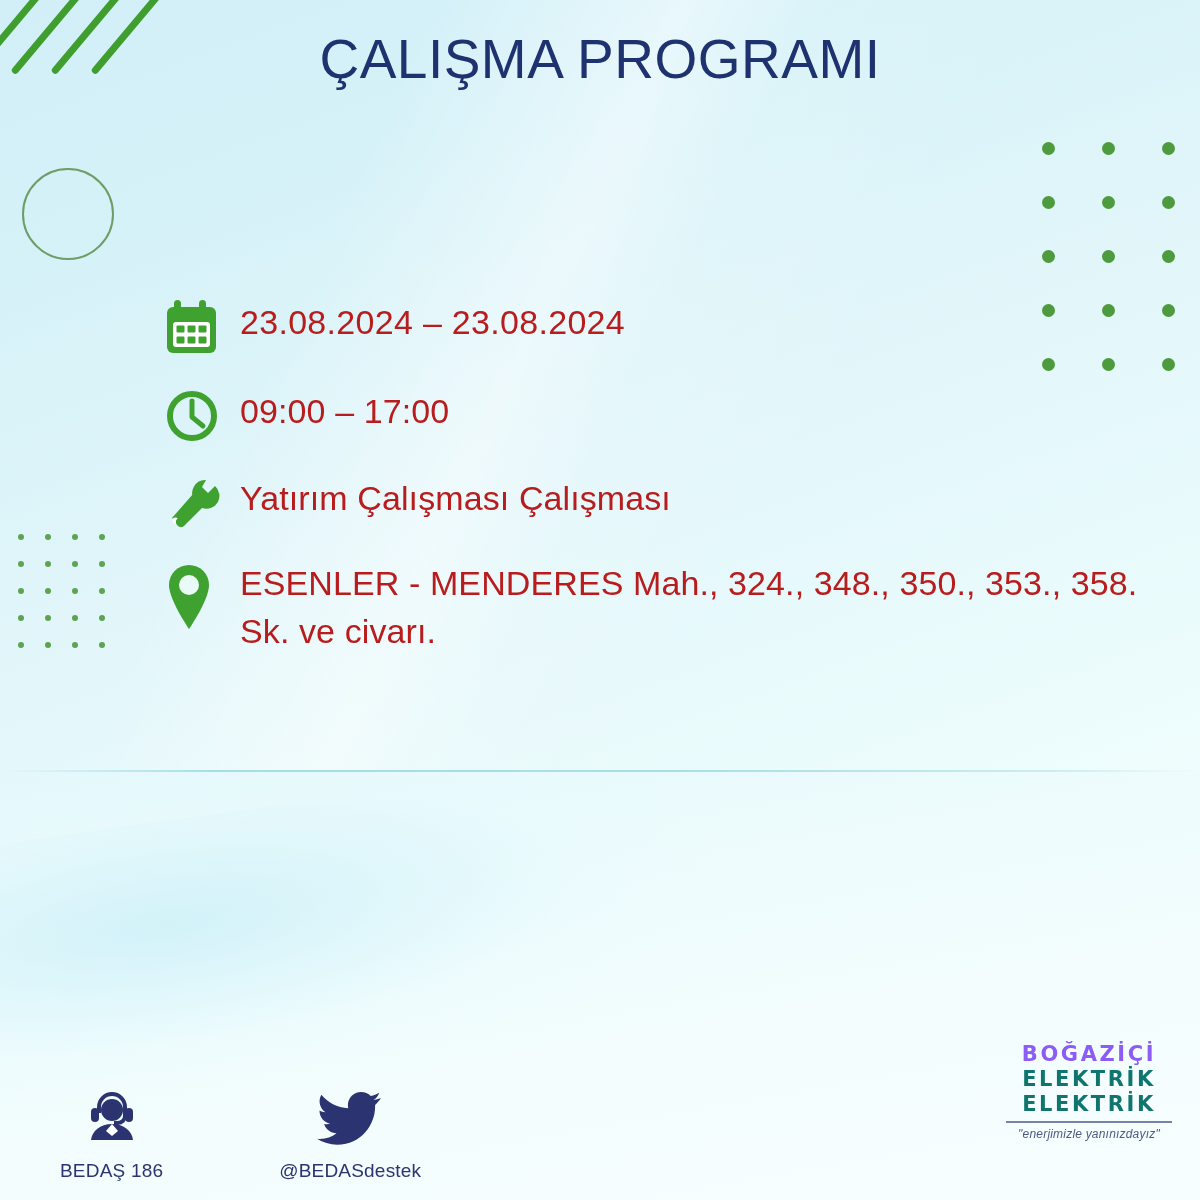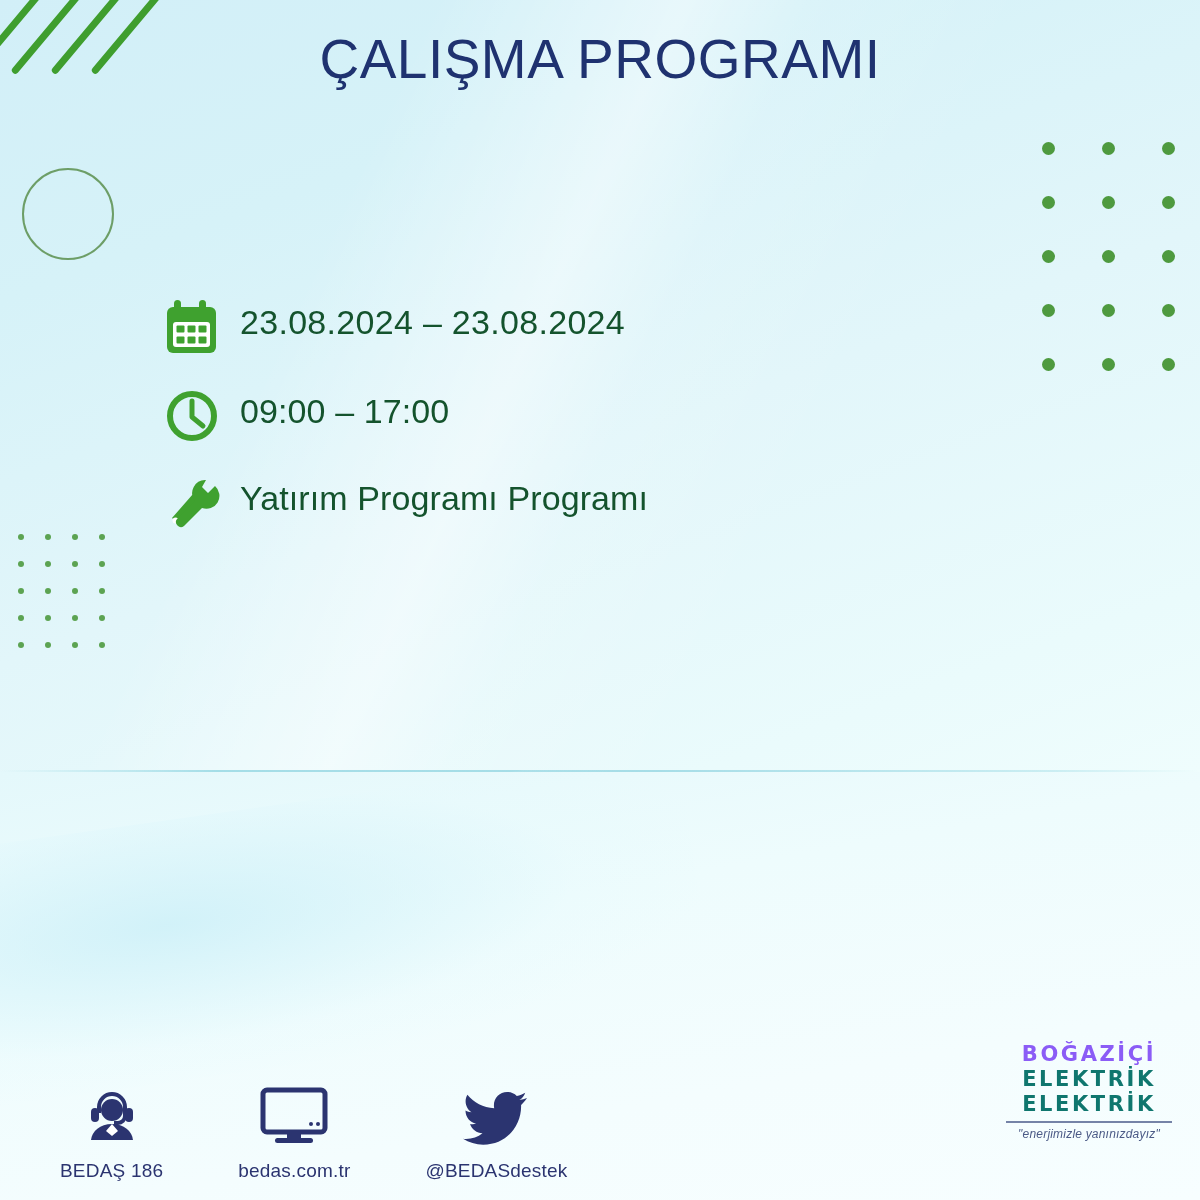--- a/index.html
+++ b/index.html
@@ -62,28 +62,28 @@
     font-family:"Liberation Sans", sans-serif;
     font-size:55px; font-weight:500; letter-spacing:.5px;
     color:#1f3270; line-height:1.35; margin-top:8px;
   }
 
   
   .info{ position:absolute; left:166px; top:296px; width:1000px; }
   .row{ display:flex; align-items:flex-start; margin-bottom:27px; }
   .row .ic{ width:74px; flex:0 0 74px; display:flex; justify-content:flex-start; padding-top:2px; }
   .row .tx{
-    font-size:34px; color:#14532d; line-height:1.42; padding-top:2px;
+    font-size:34px; color:#b91c1c; line-height:1.42; padding-top:2px;
     letter-spacing:.1px;
   }
   .row-date .tx{ letter-spacing:.3px; }
   .row-loc .tx{ max-width:900px; }
 
   
-  .footer{ position:absolute; left:60px; top:1086px; display:flex; align-items:flex-end; gap:75px; }
+  .footer{ position:absolute; left:60px; top:1086px; display:flex; align-items:flex-end; gap:116px; }
   .fitem{ display:flex; flex-direction:column; align-items:center; width:auto; }
   .fitem .fic{ height:62px; display:flex; align-items:flex-end; justify-content:center; }
   .fitem .flb{ font-size:19px; color:#2b3470; margin-top:12px; white-space:nowrap; letter-spacing:.2px; }
 
   
   .logo{ position:absolute; left:1004px; top:1042px; width:170px; text-align:center; }
   .logo .ln{ font-family:"DejaVu Sans", sans-serif; font-weight:bold; font-size:21px; letter-spacing:2.6px; line-height:1.18; }
   .logo .l1{ color:#8b5cf6; }
   .logo .l2,.logo .l3{ color:#0f766e; }
   .logo .lrule{ height:2px; background:#4a5a8a; margin:5px 2px 4px 2px; opacity:.75; }
@@ -182,54 +182,51 @@
   </div>
 
   <div class="row row-type">
     <div class="ic">
       <svg width="56" height="56" viewBox="0 0 56 56">
         <path d="M6 44 L34 12 L41 19 L13 50 Z" fill="#3fa12f"></path>
         <circle cx="9.5" cy="46.5" r="3" fill="#ffffff"></circle>
         <path d="M44 6 a13 13 0 0 0 -11 21 L15 45 a5 5 0 0 0 7 7 L40 34 a13 13 0 0 0 13 -22 l-7 7 -6 -6 z" fill="#3fa12f" transform="translate(-4,0)"></path>
       </svg>
     </div>
-    <div class="tx">Yatırım Programı Programı</div>
-  </div>
-
+    <div class="tx">Yatırım Çalışması Çalışması</div>
+  </div>
+
+  <div class="row row-loc">
+    <div class="ic">
+      <svg width="52" height="72" viewBox="0 0 52 72">
+        <path d="M23 70 C23 70 3 41 3 26 A20 20 0 0 1 43 26 C43 41 23 70 23 70 Z" fill="#3fa12f"></path>
+        <circle cx="23" cy="26" r="10" fill="#eafaf7"></circle>
+      </svg>
+    </div>
+    <div class="tx">ESENLER - MENDERES Mah., 324., 348., 350., 353., 358. Sk. ve civarı.</div>
+  </div>
 
 </div>
 
 <div class="footer">
 
   <div class="fitem">
     <div class="fic">
       <svg width="62" height="62" viewBox="0 0 62 62">
         <path d="M31 6 a15 15 0 0 0 -15 15 v6 h4 v-6 a11 11 0 0 1 22 0 v9 a5 5 0 0 1 -5 5 h-4 v4 h4 a9 9 0 0 0 9 -9 v-9 a15 15 0 0 0 -15 -15 z" fill="#2b3470"></path>
         <rect x="10" y="22" width="8" height="14" rx="4" fill="#2b3470"></rect>
         <rect x="44" y="22" width="8" height="14" rx="4" fill="#2b3470"></rect>
         <circle cx="31" cy="24" r="11" fill="#2b3470"></circle>
         <path d="M31 38 c-12 0 -20 7 -21 16 h42 c-1 -9 -9 -16 -21 -16 z" fill="#2b3470"></path>
         <path d="M31 38 l-6 7 6 5 6 -5 z" fill="#ffffff"></path>
       </svg>
     </div>
     <div class="flb">BEDAŞ 186</div>
   </div>
 
-  <div class="fitem">
-    <div class="fic">
-      <svg width="70" height="62" viewBox="0 0 70 62">
-        <rect x="4" y="4" width="62" height="42" rx="4" fill="none" stroke="#2b3470" stroke-width="5"></rect>
-        <rect x="28" y="46" width="14" height="7" fill="#2b3470"></rect>
-        <rect x="16" y="52" width="38" height="5" rx="2.5" fill="#2b3470"></rect>
-        <circle cx="52" cy="38" r="2" fill="#2b3470"></circle>
-        <circle cx="59" cy="38" r="2" fill="#2b3470"></circle>
-      </svg>
-    </div>
-    <div class="flb">bedas.com.tr</div>
-  </div>
 
   <div class="fitem">
     <div class="fic">
       <svg width="66" height="58" viewBox="0 0 66 58">
         <path d="M64 8 c-2.4 1.1 -5 1.8 -7.6 2.1 2.7 -1.6 4.8 -4.2 5.8 -7.3 -2.6 1.5 -5.4 2.6 -8.4 3.2 C51.3 3.4 47.9 2 44.1 2 c-7.3 0 -13.2 5.9 -13.2 13.2 0 1 .1 2 .3 3 C20.2 17.6 10.7 12.5 4.4 4.7 c-1.1 1.9 -1.8 4.2 -1.8 6.6 0 4.6 2.3 8.6 5.9 11 -2.2 -.1 -4.2 -.7 -6 -1.7 v.2 c0 6.4 4.5 11.7 10.6 12.9 -1.1 .3 -2.3 .5 -3.5 .5 -.9 0 -1.7 -.1 -2.5 -.2 1.7 5.3 6.6 9.1 12.4 9.2 -4.5 3.6 -10.3 5.7 -16.5 5.7 -1.1 0 -2.1 -.1 -3.2 -.2 5.9 3.8 12.9 6 20.4 6 24.5 0 37.9 -20.3 37.9 -37.9 l0 -1.7 C60 13.1 62.3 10.8 64 8 z" fill="#2b3470"></path>
       </svg>
     </div>
     <div class="flb">@BEDASdestek</div>
   </div>
 

